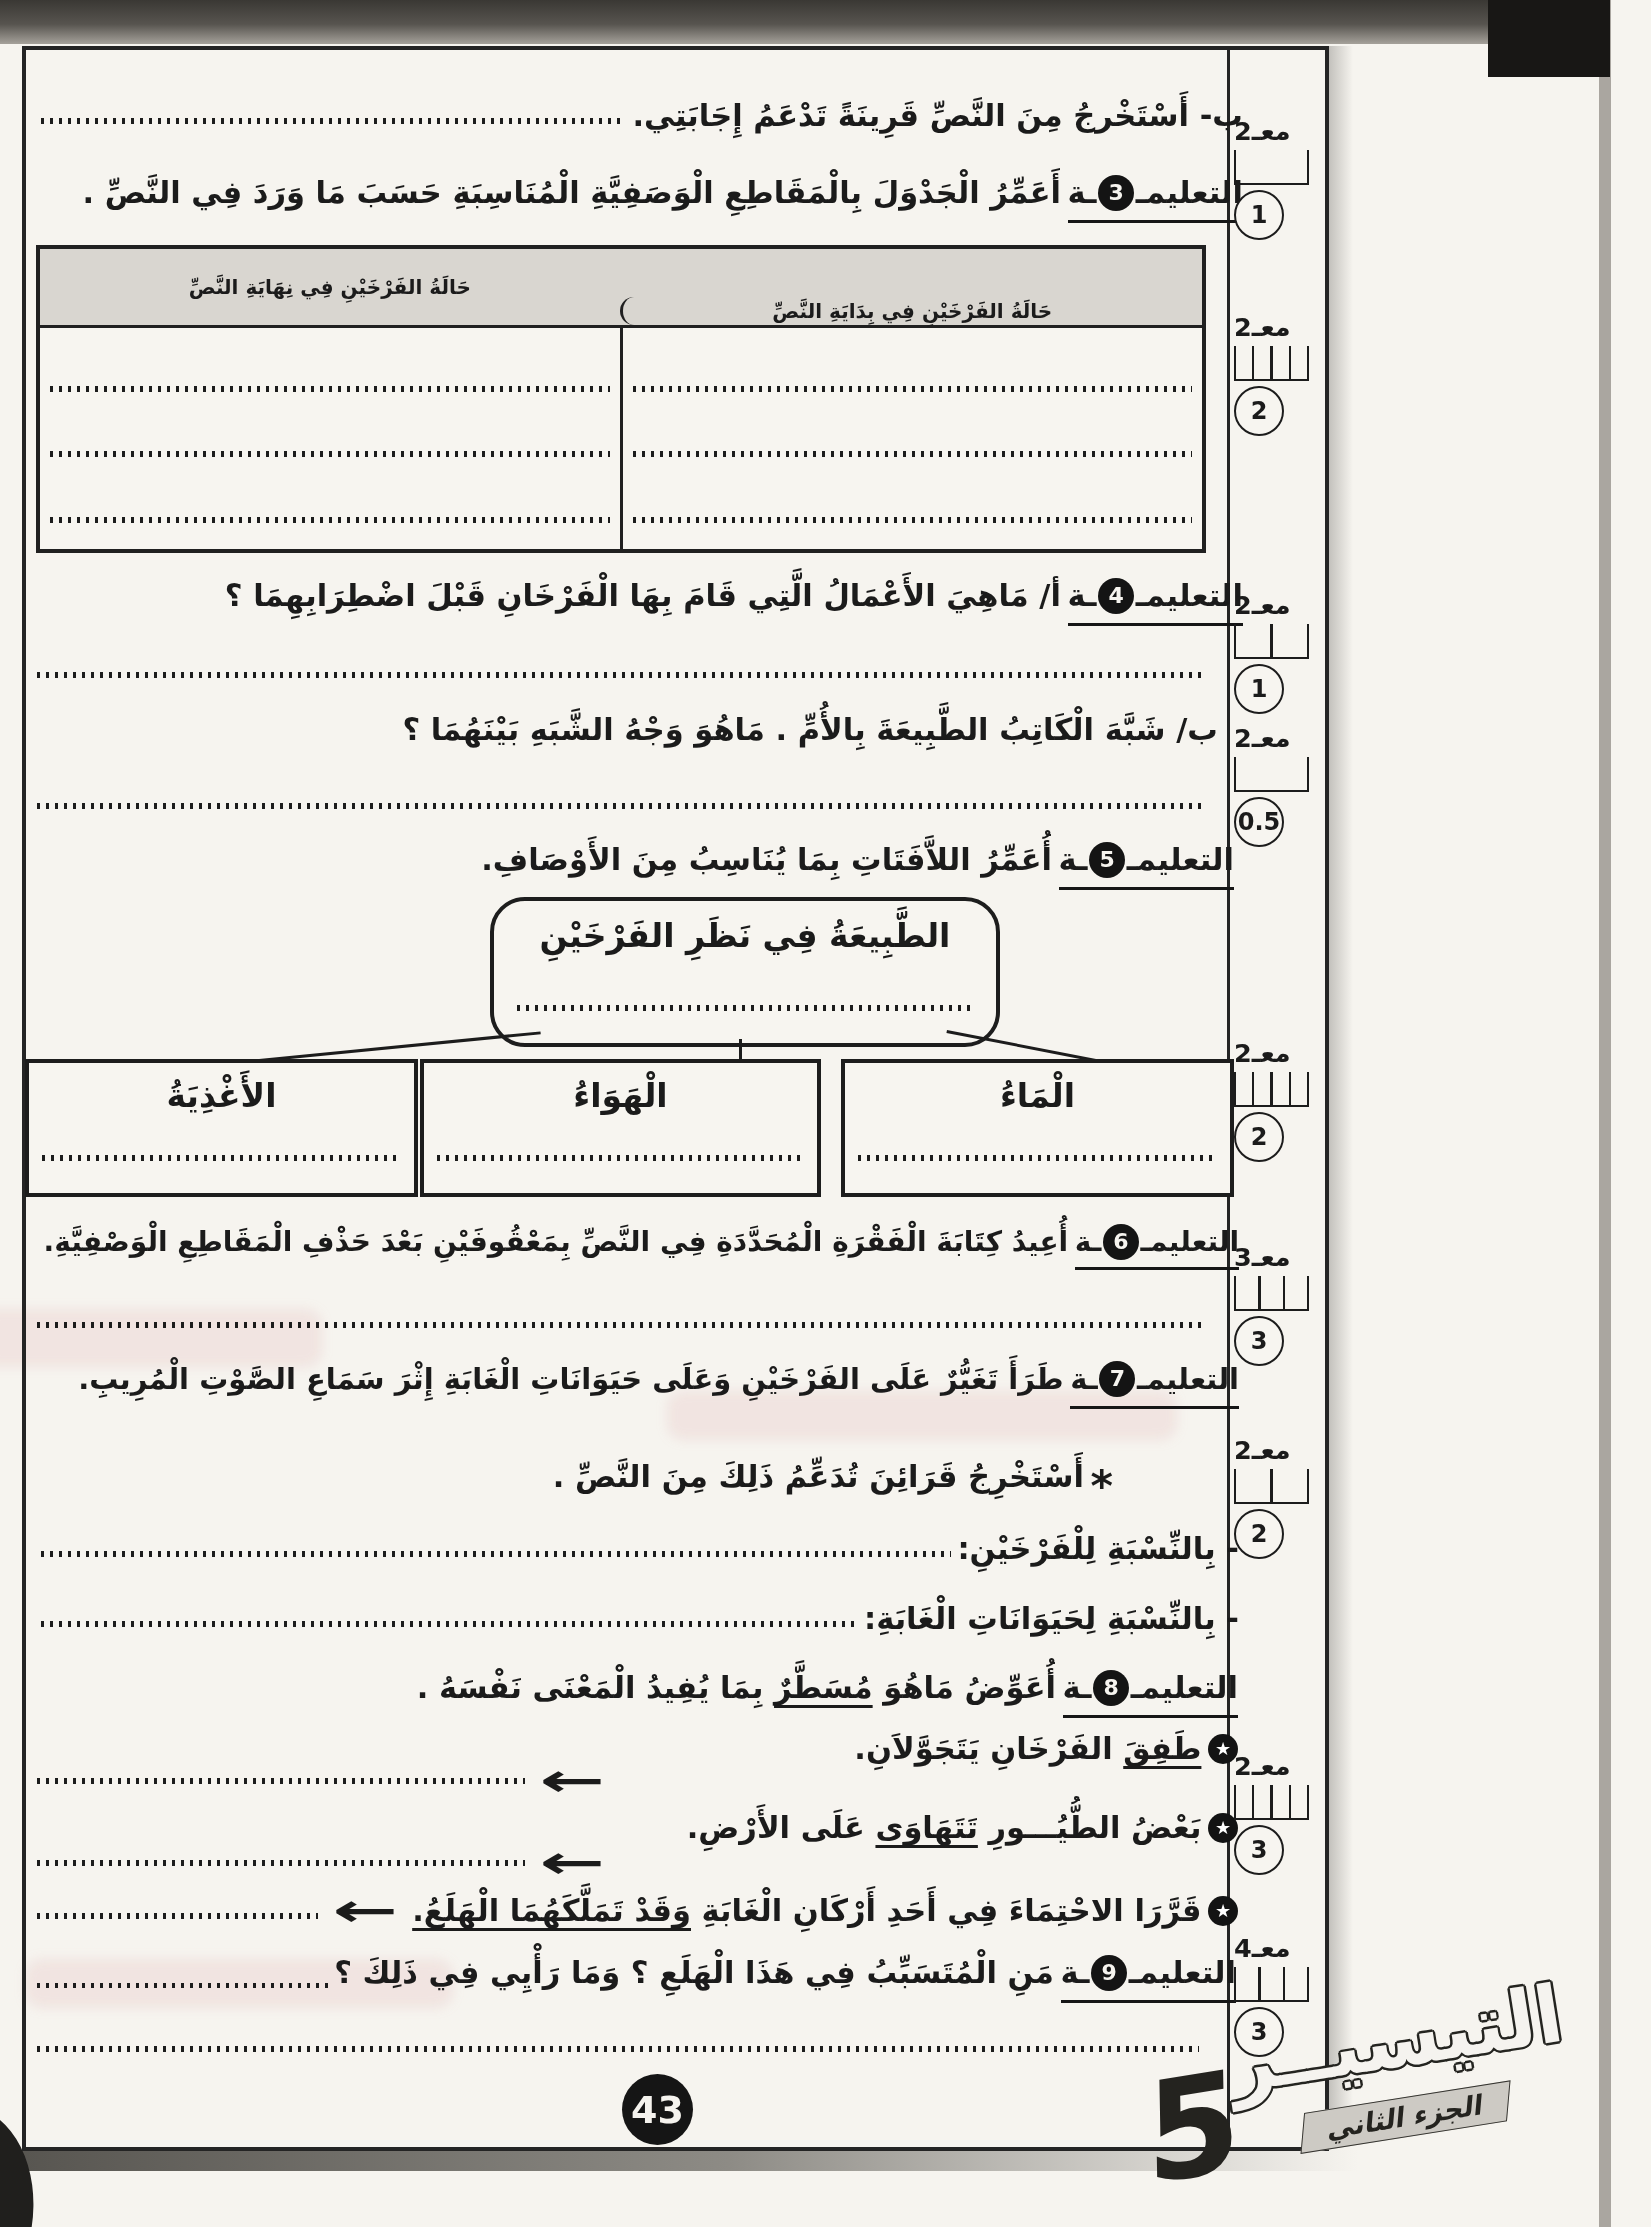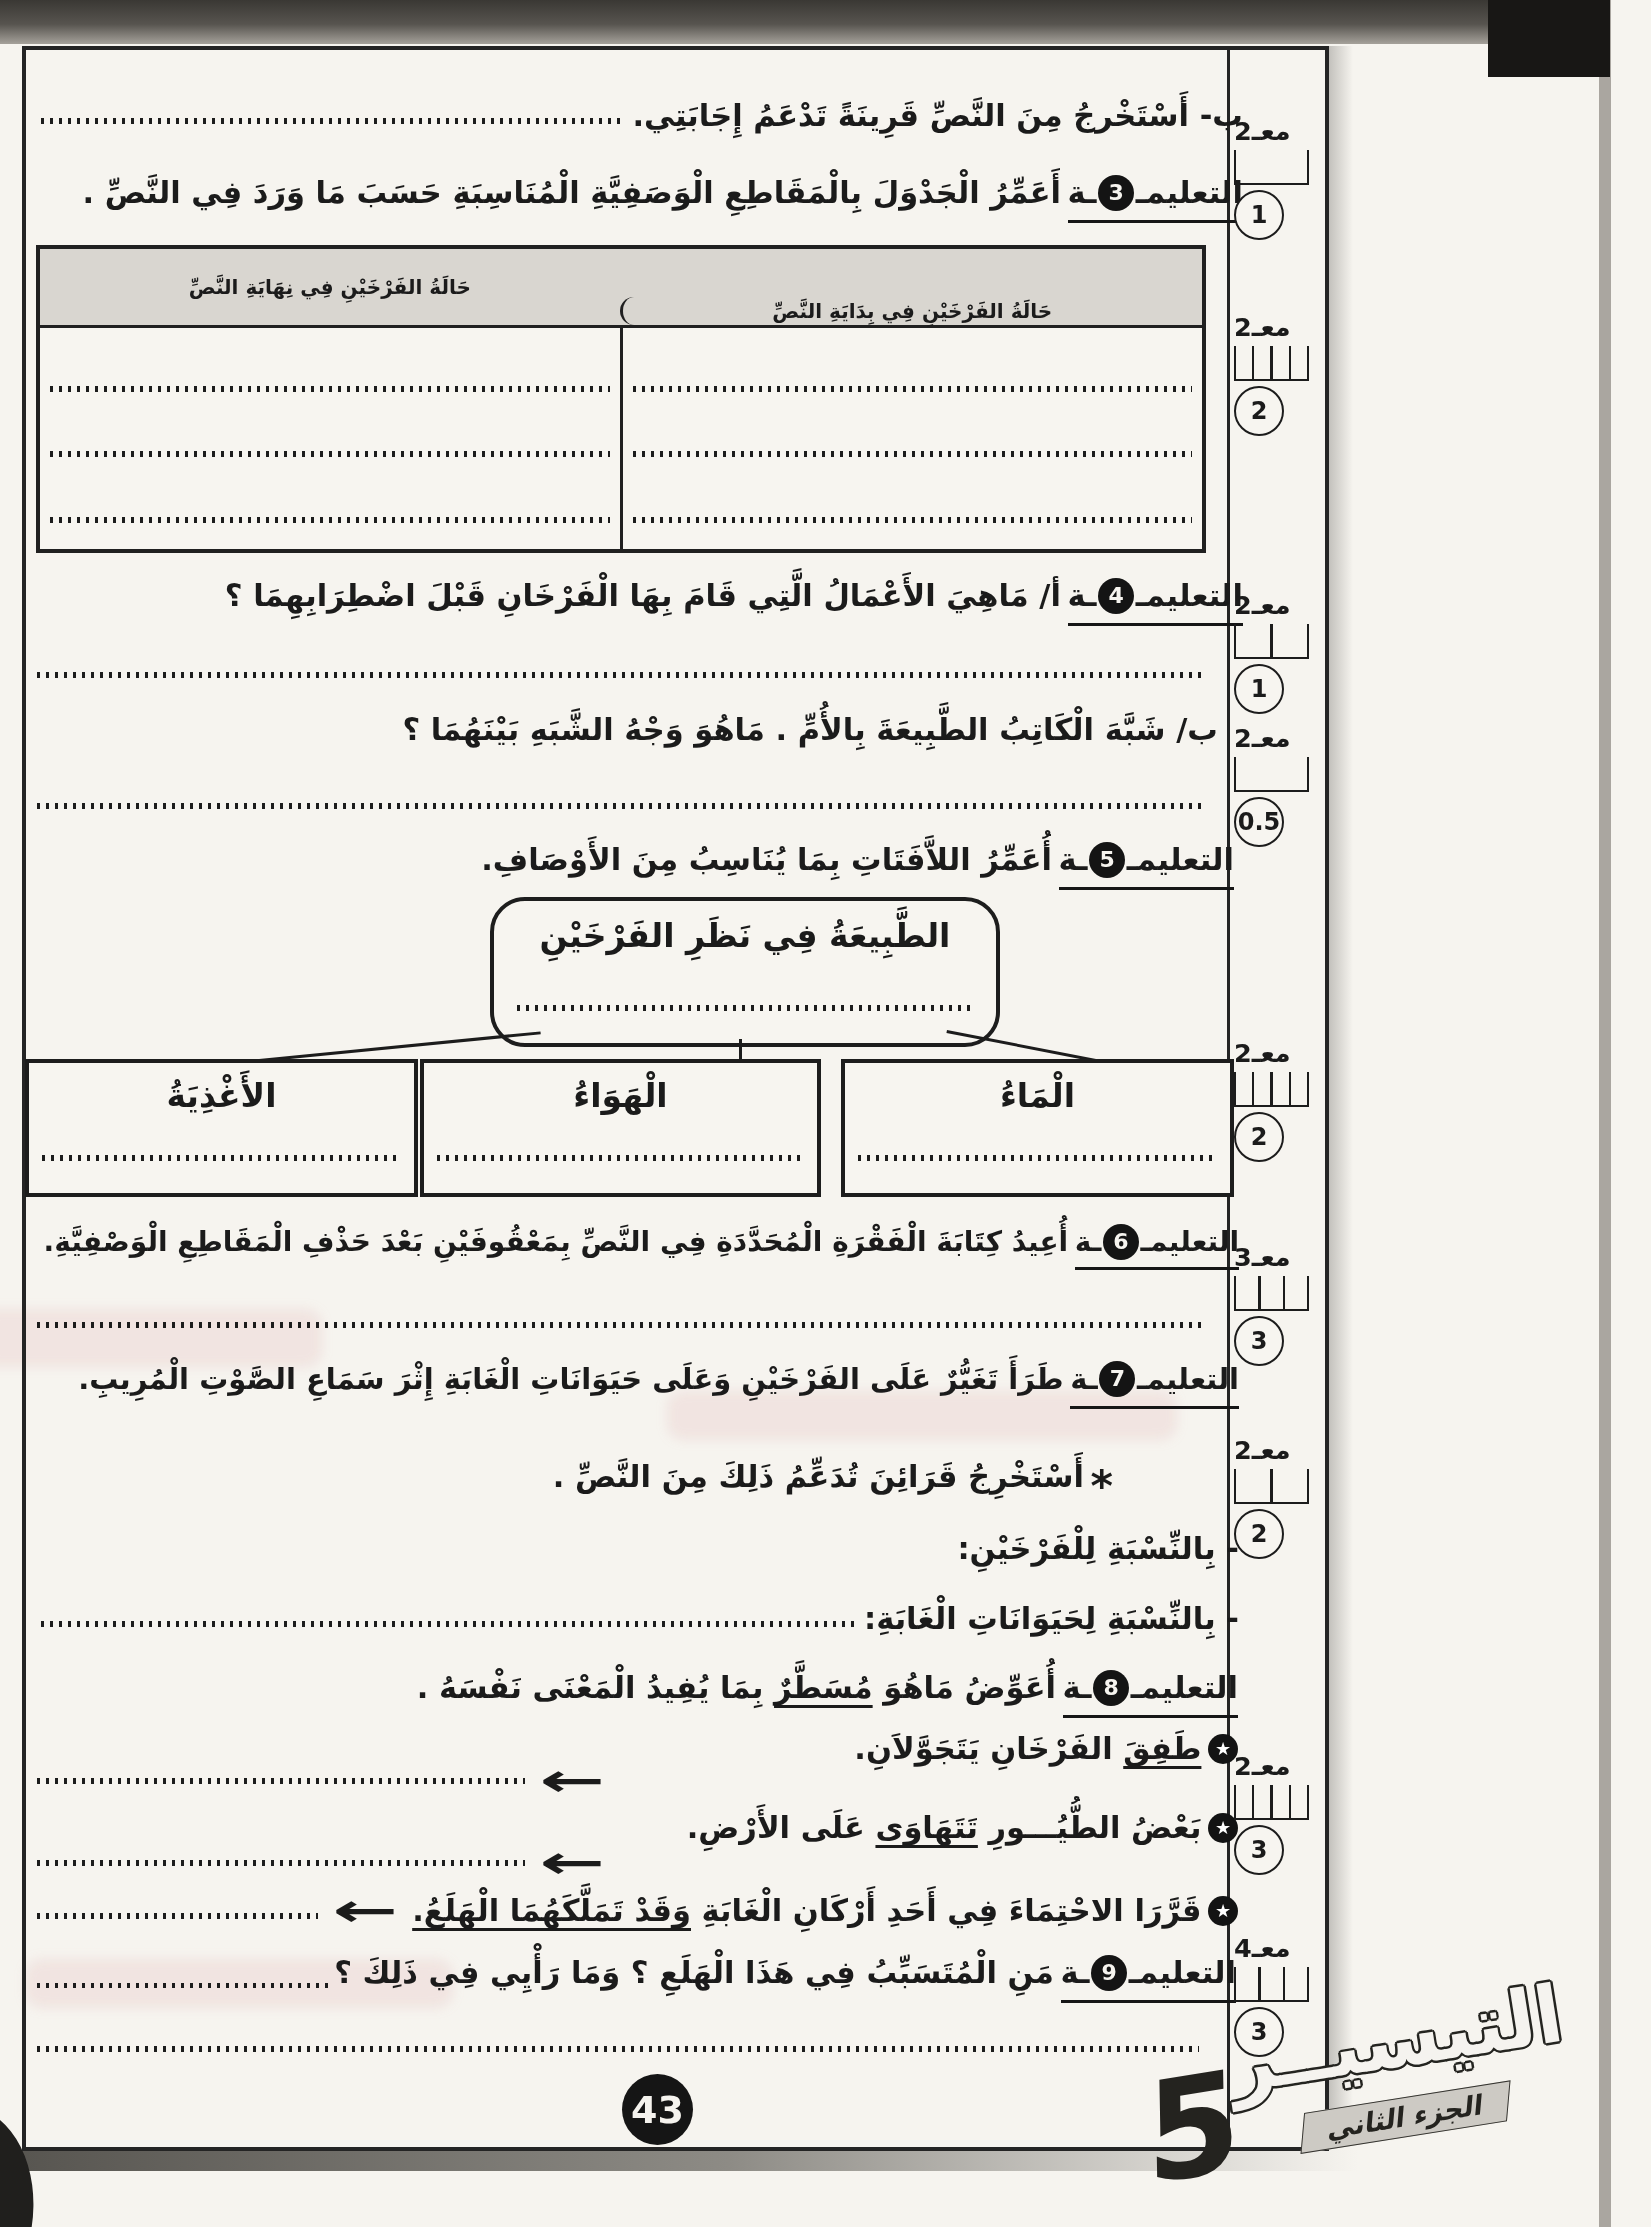--- a/index.html
+++ b/index.html
@@ -184,21 +184,21 @@
         <span>التعليمـ</span>
         <span class="qnum">7</span>
         <span>ـة</span>
       </span>
     <span>طَرَأَ تَغَيُّرٌ عَلَى الفَرْخَيْنِ وَعَلَى حَيَوَانَاتِ الْغَابَةِ إِثْرَ سَمَاعِ الصَّوْتِ الْمُرِيبِ.</span>
   </div>
   <div class="line" style="top:1453px;right:538px;">
     <span style="font-size:43px;align-self:center;">*</span>
     <span>أَسْتَخْرِجُ قَرَائِنَ تُدَعِّمُ ذَلِكَ مِنَ النَّصِّ .</span>
   </div>
-  <div class="line" style="top:1525px;right:412px;left:82px;flex-direction:column;">
+  <div class="line" style="top:1525px;right:412px;left:82px;">
     <span>- بِالنِّسْبَةِ لِلْفَرْخَيْنِ:</span>
     <div class="fill"></div>
   </div>
   <div class="line" style="top:1595px;right:412px;left:82px;">
     <span>- بِالنِّسْبَةِ لِحَيَوَانَاتِ الْغَابَةِ:</span>
     <div class="fill"></div>
   </div>
 
   <div class="line" style="top:1664px;right:413px;">
     <span class="talima">

